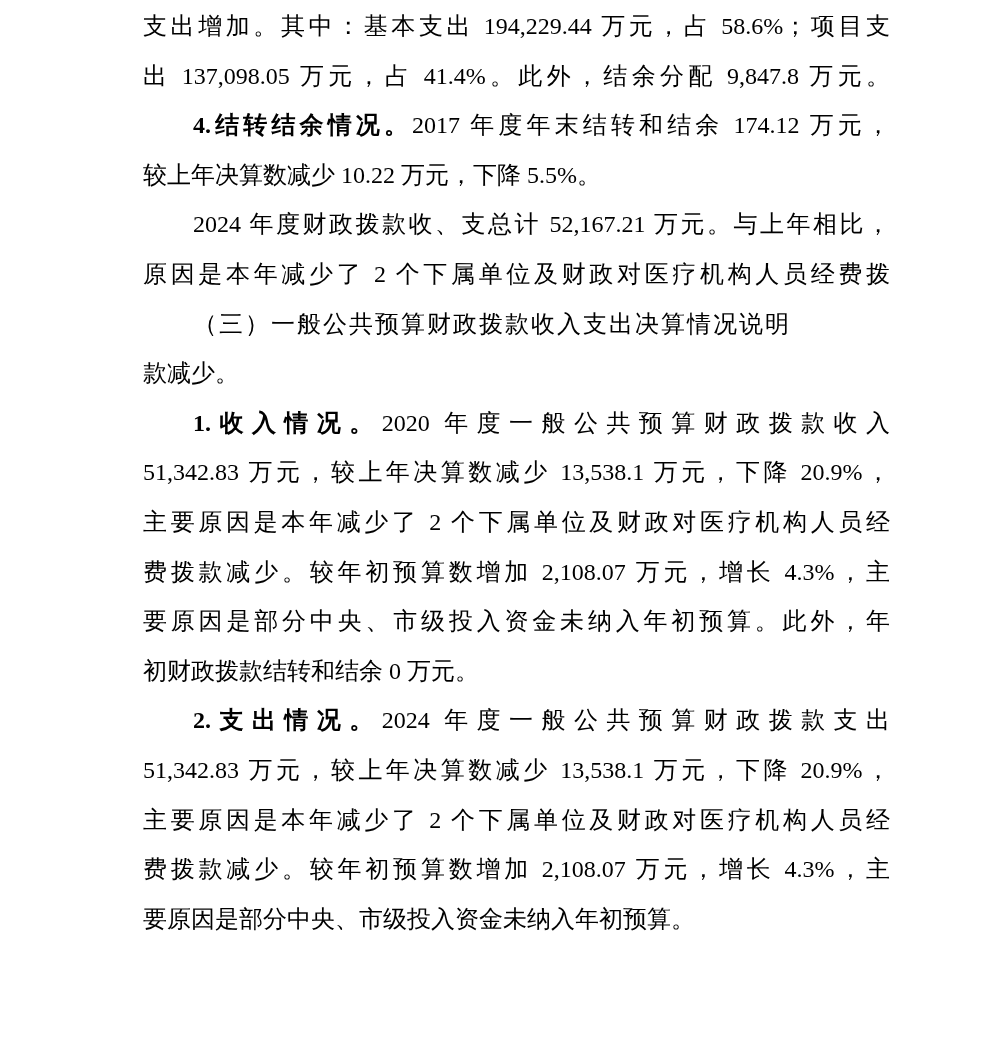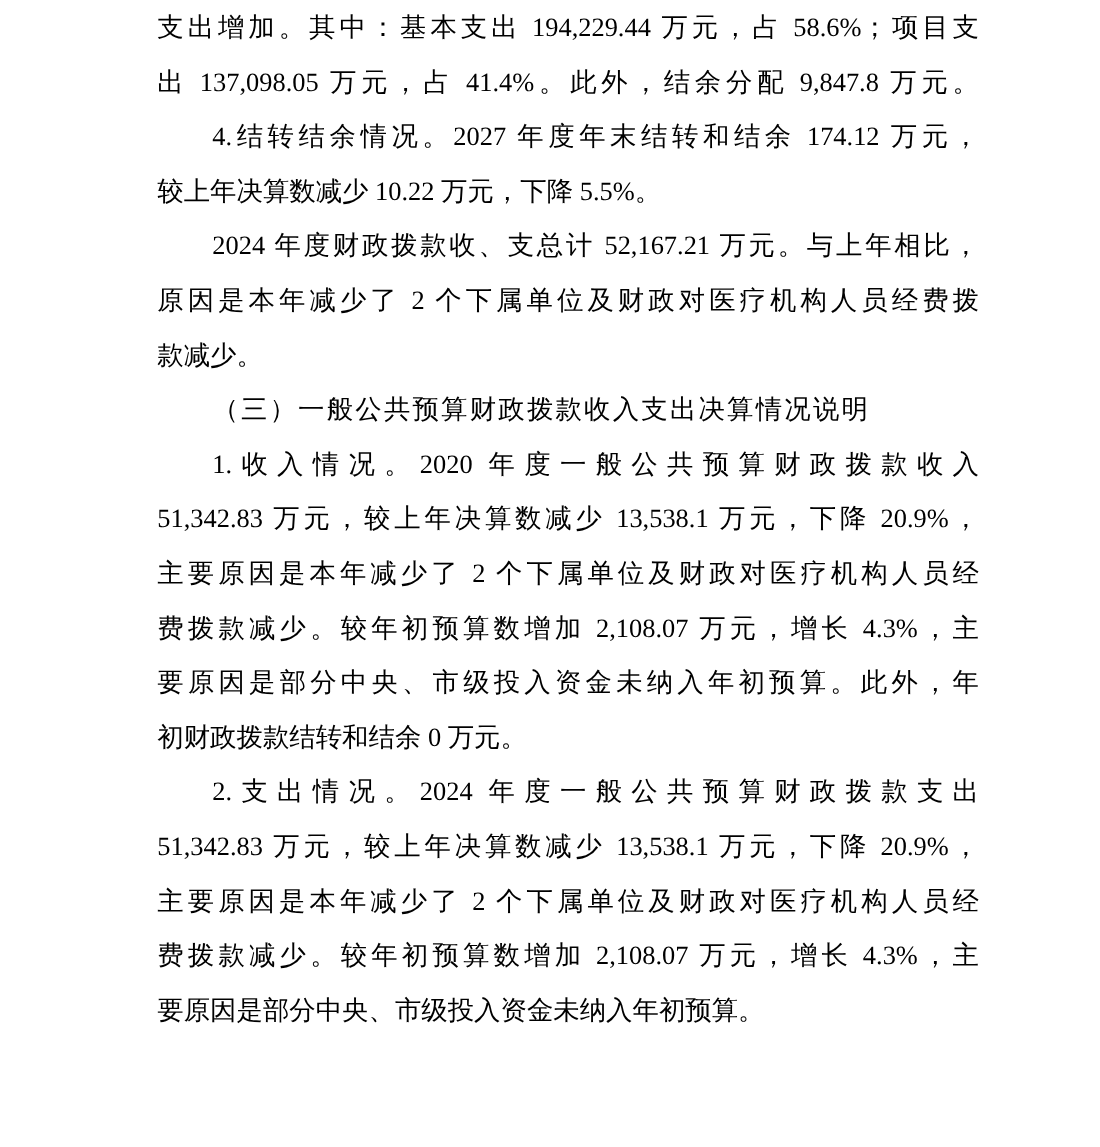--- a/index.html
+++ b/index.html
@@ -32,48 +32,48 @@
     overflow: hidden;
   }
   .just {
     text-align: justify;
     text-align-last: justify;
   }
   .ind {
     text-indent: 50px;
   }
   .b {
-    font-weight: normal;
+    font-weight: bold;
   }
   .kaiti {
     letter-spacing: 2px;
   }
 </style>
 </head>
 <body>
 
 <div class="doc">
 
   <div class="line just"><span>支出增加。其中：基本支出 194,229.44 万元，占 58.6%；项目支</span></div>
 
   <div class="line just"><span>出 137,098.05 万元，占 41.4%。此外，结余分配 9,847.8 万元。</span></div>
 
-  <div class="line just ind"><span class="b">4.结转结余情况。</span><span>2027 年度年末结转和结余 174.12 万元，</span></div>
+  <div class="line just ind"><span class="b">4.结转结余情况。</span><span>2017 年度年末结转和结余 174.12 万元，</span></div>
 
   <div class="line"><span>较上年决算数减少 10.22 万元，下降 5.5%。</span></div>
 
 
   <div class="line just ind"><span>2024 年度财政拨款收、支总计 52,167.21 万元。与上年相比，</span></div>
 
 
   <div class="line just"><span>原因是本年减少了 2 个下属单位及财政对医疗机构人员经费拨</span></div>
 
+  <div class="line ind kaiti"><span>（三）一般公共预算财政拨款收入支出决算情况说明</span></div>
+
   <div class="line"><span>款减少。</span></div>
-
-  <div class="line ind kaiti"><span>（三）一般公共预算财政拨款收入支出决算情况说明</span></div>
 
   <div class="line just ind"><span class="b">1.收入情况。</span><span>2020 年度一般公共预算财政拨款收入</span></div>
 
   <div class="line just"><span>51,342.83 万元，较上年决算数减少 13,538.1 万元，下降 20.9%，</span></div>
 
   <div class="line just"><span>主要原因是本年减少了 2 个下属单位及财政对医疗机构人员经</span></div>
 
   <div class="line just"><span>费拨款减少。较年初预算数增加 2,108.07 万元，增长 4.3%，主</span></div>
 
   <div class="line just"><span>要原因是部分中央、市级投入资金未纳入年初预算。此外，年</span></div>

